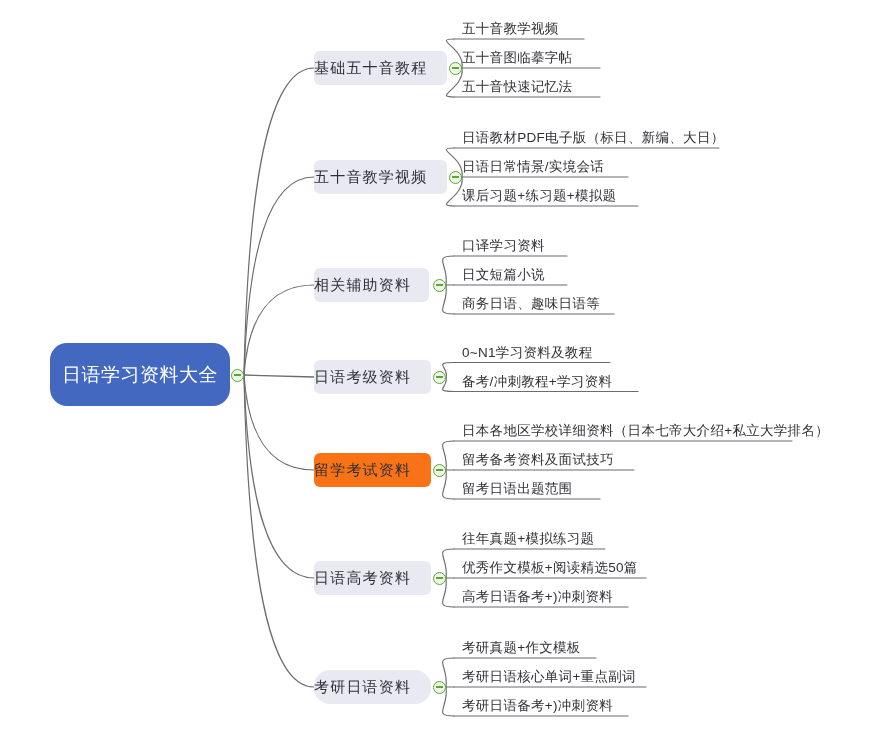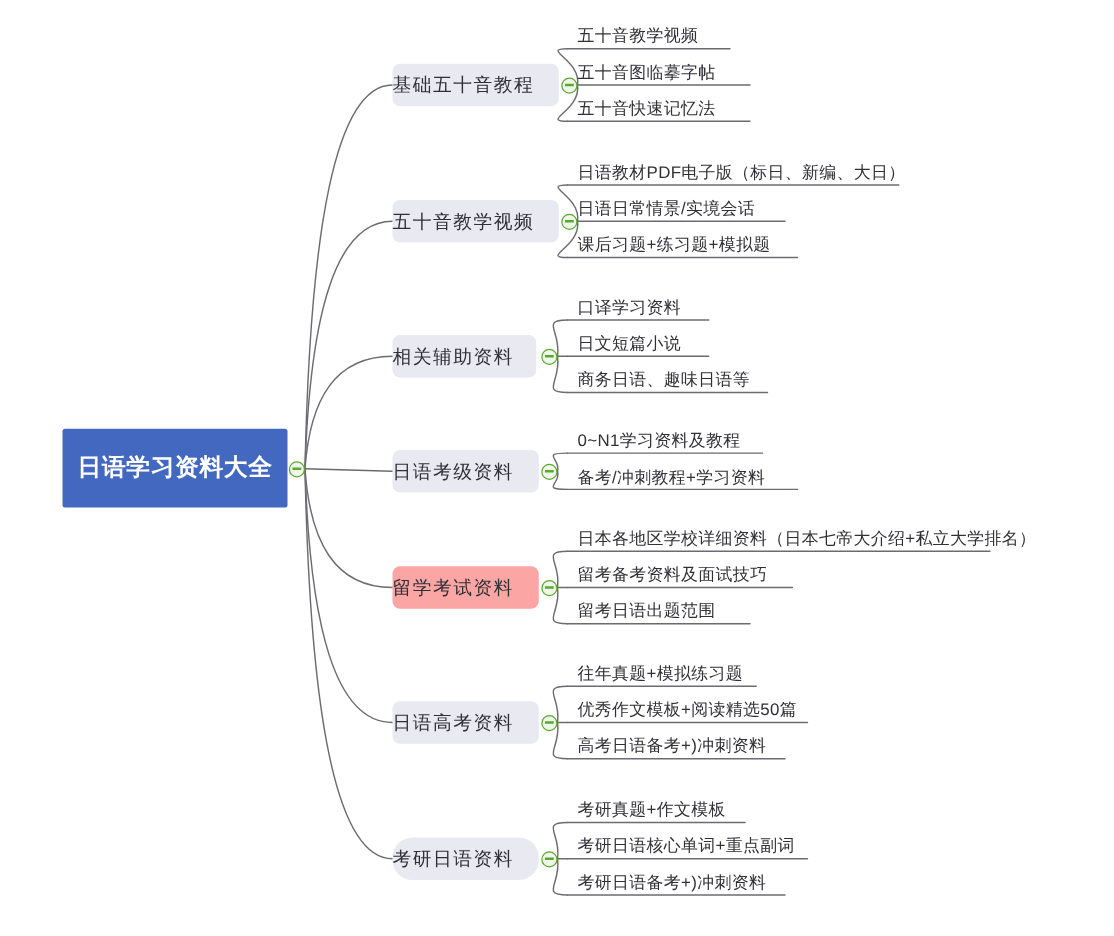--- a/index.html
+++ b/index.html
@@ -26,31 +26,30 @@
     left: 0;
     top: 0;
     width: 891px;
     height: 749px;
     pointer-events: none;
   }
   .root-node {
     position: absolute;
     box-sizing: border-box;
     background: #4268c0;
-    border-radius: 2px;
+    border-radius: 17px;
     color: #ffffff;
     display: flex;
     flex-direction: column;
     align-items: center;
     justify-content: center;
     font-size: 19px;
     line-height: 26px;
     letter-spacing: 0.5px;
     white-space: nowrap;
-    font-weight: bold;
   }
   .root-line { display: block; }
   .branch-node {
     position: absolute;
     box-sizing: border-box;
     background: #e9e9f2;
     border-radius: 6px;
     color: #2f2f35;
     display: flex;
     align-items: center;
@@ -165,21 +164,21 @@
       <div class="toggle" style="left: 432.5px; top: 278.5px;"></div>
       <div class="leaf-node" style="left: 462px; top: 237px; color: rgb(48, 48, 54);">口译学习资料</div>
       <div class="leaf-node" style="left: 462px; top: 266px; color: rgb(48, 48, 54);">日文短篇小说</div>
       <div class="leaf-node" style="left: 462px; top: 295px; color: rgb(48, 48, 54);">商务日语、趣味日语等</div>
       <div class="branch-node" style="left: 314px; top: 360px; width: 117px; height: 34px; background: rgb(233, 233, 242); color: rgb(47, 47, 53);">
         <span>日语考级资料</span>
       </div>
       <div class="toggle" style="left: 432.5px; top: 370.5px;"></div>
       <div class="leaf-node" style="left: 462px; top: 343.5px; color: rgb(48, 48, 54);">0~N1学习资料及教程</div>
       <div class="leaf-node" style="left: 462px; top: 372.5px; color: rgb(48, 48, 54);">备考/冲刺教程+学习资料</div>
-      <div class="branch-node" style="left: 314px; top: 453px; width: 117px; height: 34px; background: #fca5a5; color: rgb(47, 47, 53);">
+      <div class="branch-node" style="left: 314px; top: 453px; width: 117px; height: 34px; background: #f97316; color: rgb(47, 47, 53);">
         <span>留学考试资料</span>
       </div>
       <div class="toggle" style="left: 432.5px; top: 463.5px;"></div>
       <div class="leaf-node" style="left: 462px; top: 422px; color: rgb(48, 48, 54);">日本各地区学校详细资料（日本七帝大介绍+私立大学排名）</div>
       <div class="leaf-node" style="left: 462px; top: 451px; color: rgb(48, 48, 54);">留考备考资料及面试技巧</div>
       <div class="leaf-node" style="left: 462px; top: 480px; color: rgb(48, 48, 54);">留考日语出题范围</div>
       <div class="branch-node" style="left: 314px; top: 561px; width: 117px; height: 34px; background: rgb(233, 233, 242); color: rgb(47, 47, 53);">
         <span>日语高考资料</span>
       </div>
       <div class="toggle" style="left: 432.5px; top: 571.5px;"></div>

